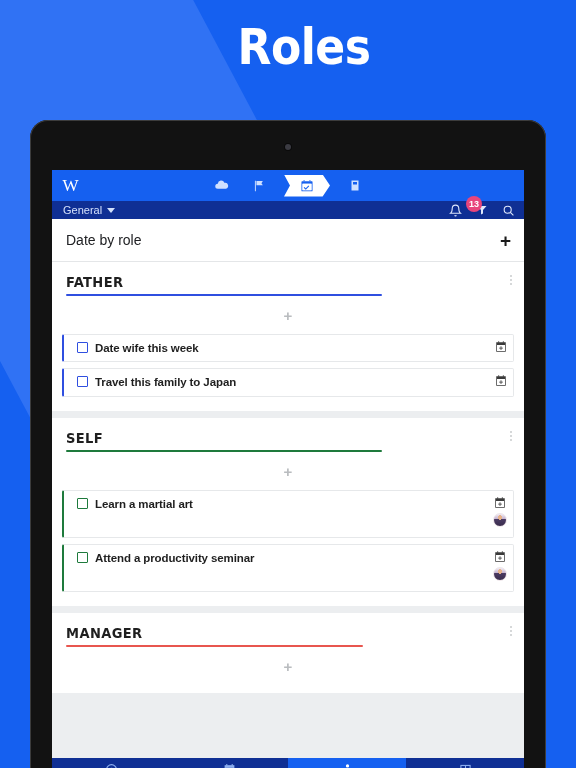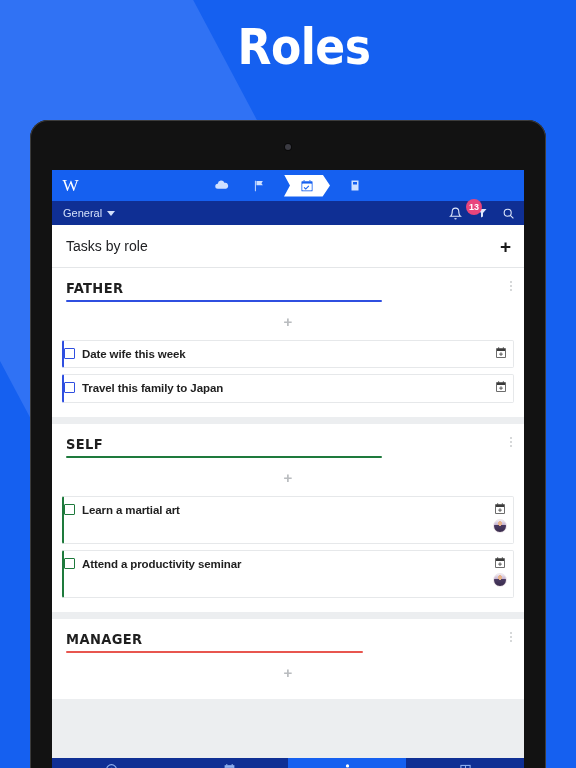--- a/index.html
+++ b/index.html
@@ -106,21 +106,21 @@
   .tab-ic.active .banner {
     position: absolute;
     inset: 0;
     background: #ffffff;
     clip-path: polygon(0 0, 84% 0, 100% 50%, 84% 100%, 0 100%, 13% 50%);
   }
   .tab-ic.active svg { position: relative; z-index: 2; }
 
   
   .subbar {
-    height: 24px;
+    height: 18px;
     background: #0f2f94;
     display: flex;
     align-items: center;
     padding: 0 9px 0 11px;
     position: relative;
   }
   .scope {
     color: #d3e0fb;
     font-size: 11px;
     display: flex; align-items: center; gap: 5px;
@@ -215,21 +215,21 @@
   }
   .task {
     margin: 0 10px 6px 10px;
     background: #ffffff;
     border: 1px solid #e6e8ea;
     border-left-width: 2px;
     border-radius: 2px;
     min-height: 27px;
     display: flex;
     align-items: flex-start;
-    padding: 6px 8px 6px 0;
+    padding: 6px 8px 6px 13px;
     position: relative;
   }
   .task.tall { min-height: 48px; }
   .chk {
     width: 11px; height: 11px;
     border: 1.4px solid #888;
     border-radius: 1px;
     margin: 1px 7px 0 0;
     flex: 0 0 auto;
     cursor: pointer;
@@ -349,21 +349,21 @@
             <circle cx="10.5" cy="10.5" r="6.5"></circle>
               <path d="M15.5 15.5L21 21"></path>
           </svg>
         </div>
       </div>
     </div>
 
     <div class="content">
 
       <div class="page-head">
-        <div class="page-title">Tasks by role</div>
+        <div class="page-title">Date by role</div>
         <div class="plus-btn">+</div>
       </div>
 
       <div id="roles-container">
           <div class="role-card">
             <div class="role-head">
               <div class="role-name">FATHER</div>
               <div class="dots">
                 <i></i>
                 <i></i>

